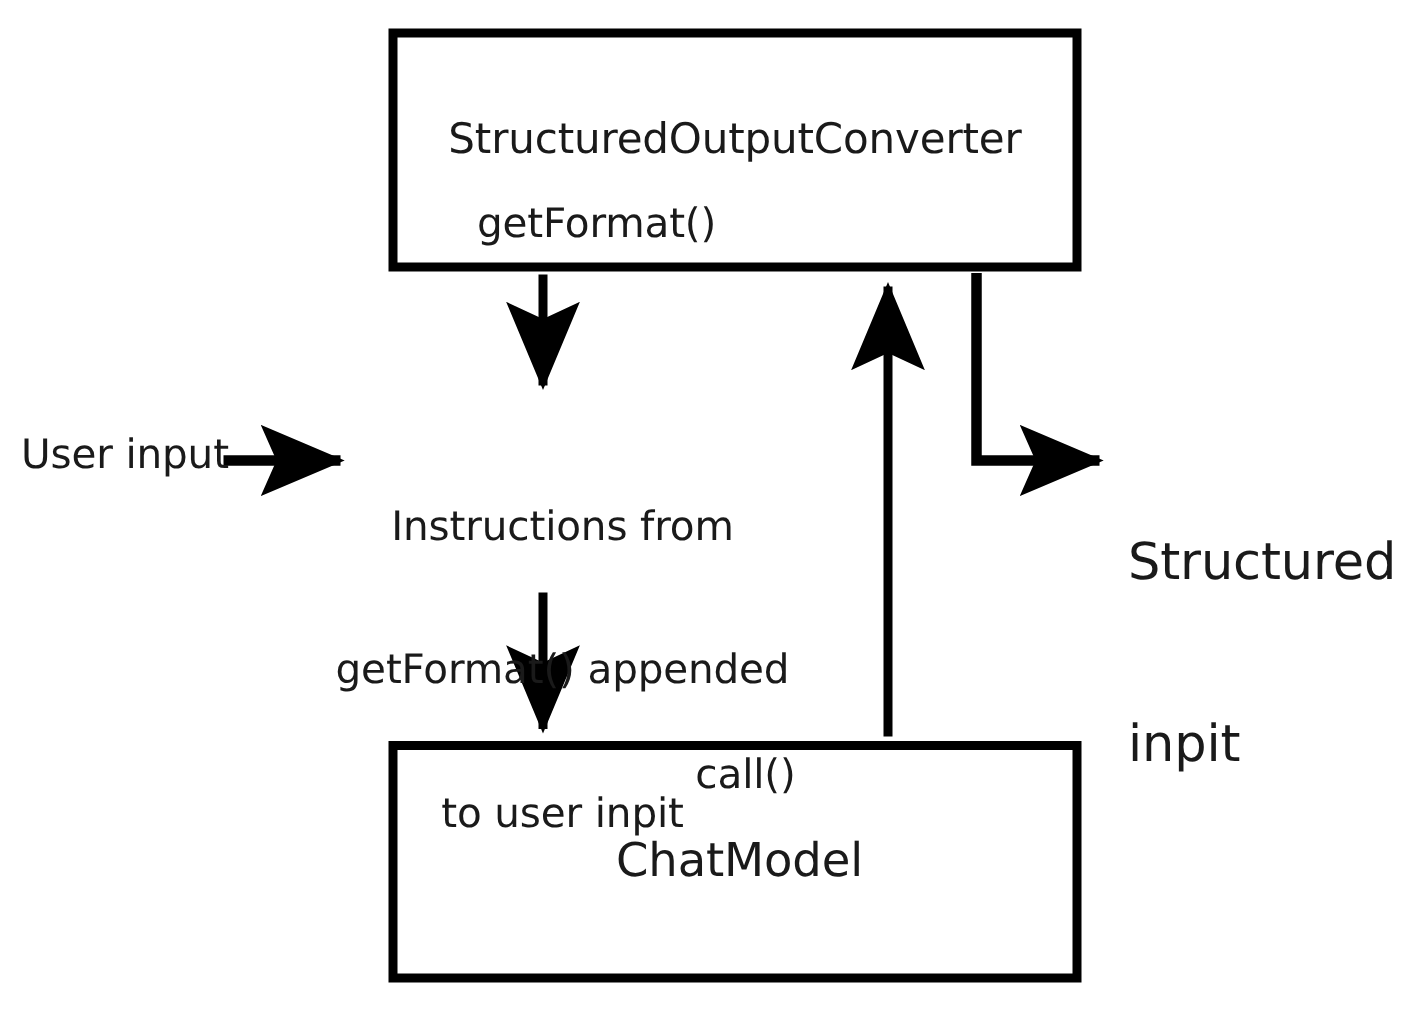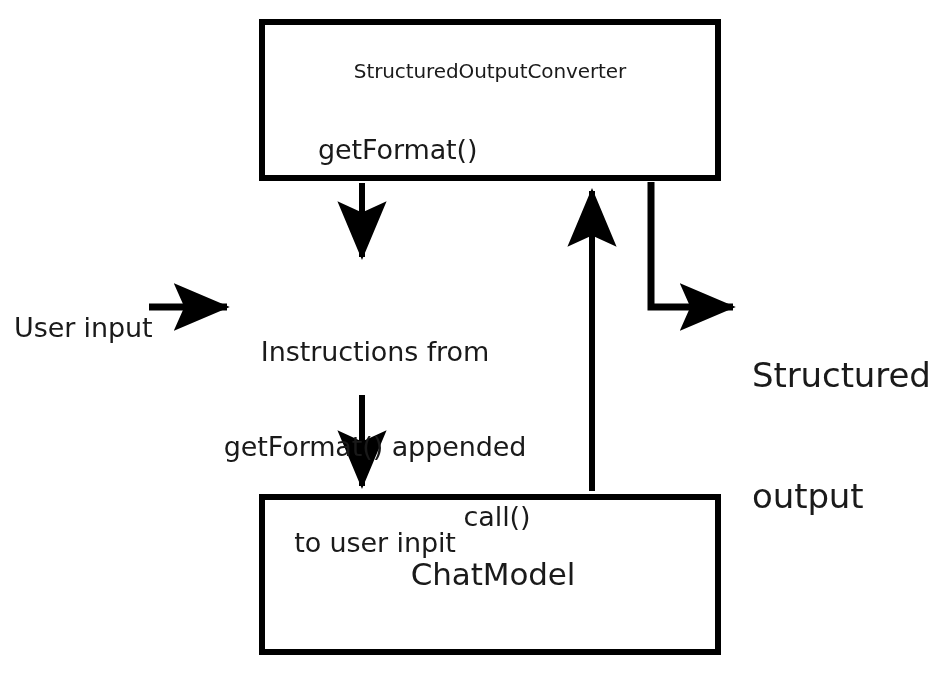--- a/index.html
+++ b/index.html
@@ -40,22 +40,22 @@
     line-height: 1.18;
     font-weight: 400;
     letter-spacing: -0.1px;
   }
   .center {
     text-align: center;
     transform: translateX(-50%);
   }
   #converter-title {
     left: 490px;
-    top: 60px;
-    font-size: 20px;
+    top: 76px;
+    font-size: 28px;
     text-align: center;
   }
   #converter-getformat {
     left: 286px;
     top: 134px;
     font-size: 27px;
     margin-left: 32px;
   }
   #converter-convert {
     left: 560px;
@@ -69,21 +69,20 @@
   }
   #chatmodel-title {
     left: 493px;
     top: 556px;
     font-size: 31px;
   }
   #user-input-label {
     left: 14px;
     top: 288px;
     font-size: 27px;
-    margin-top: 24px;
   }
   #instructions-label {
     left: 375px;
     top: 272px;
     font-size: 27px;
   }
   #structured-output-label {
     left: 752px;
     top: 275px;
     font-size: 34px;
@@ -139,16 +138,16 @@
   <div class="lbl" id="user-input-label">User input</div>
 
   <div class="lbl center" id="instructions-label">
     <div>Instructions from</div>
     <div>getFormat() appended</div>
     <div>to user inpit</div>
   </div>
 
   <div class="lbl" id="structured-output-label">
     <div>Structured</div>
-    <div>output</div>
+    <div>inpit</div>
   </div>
 
 </div>
 
 </body></html>

